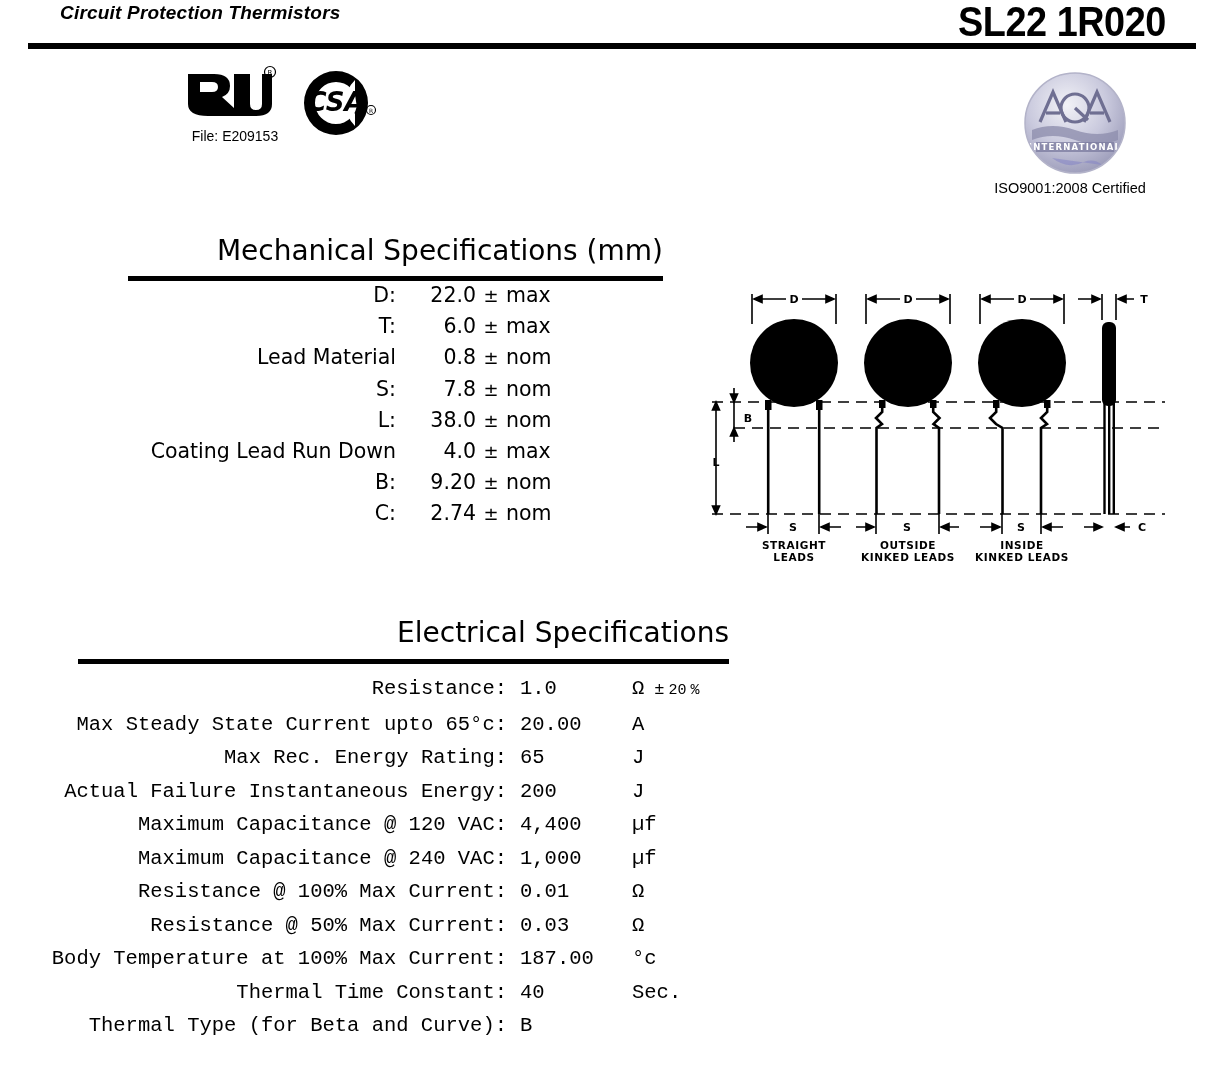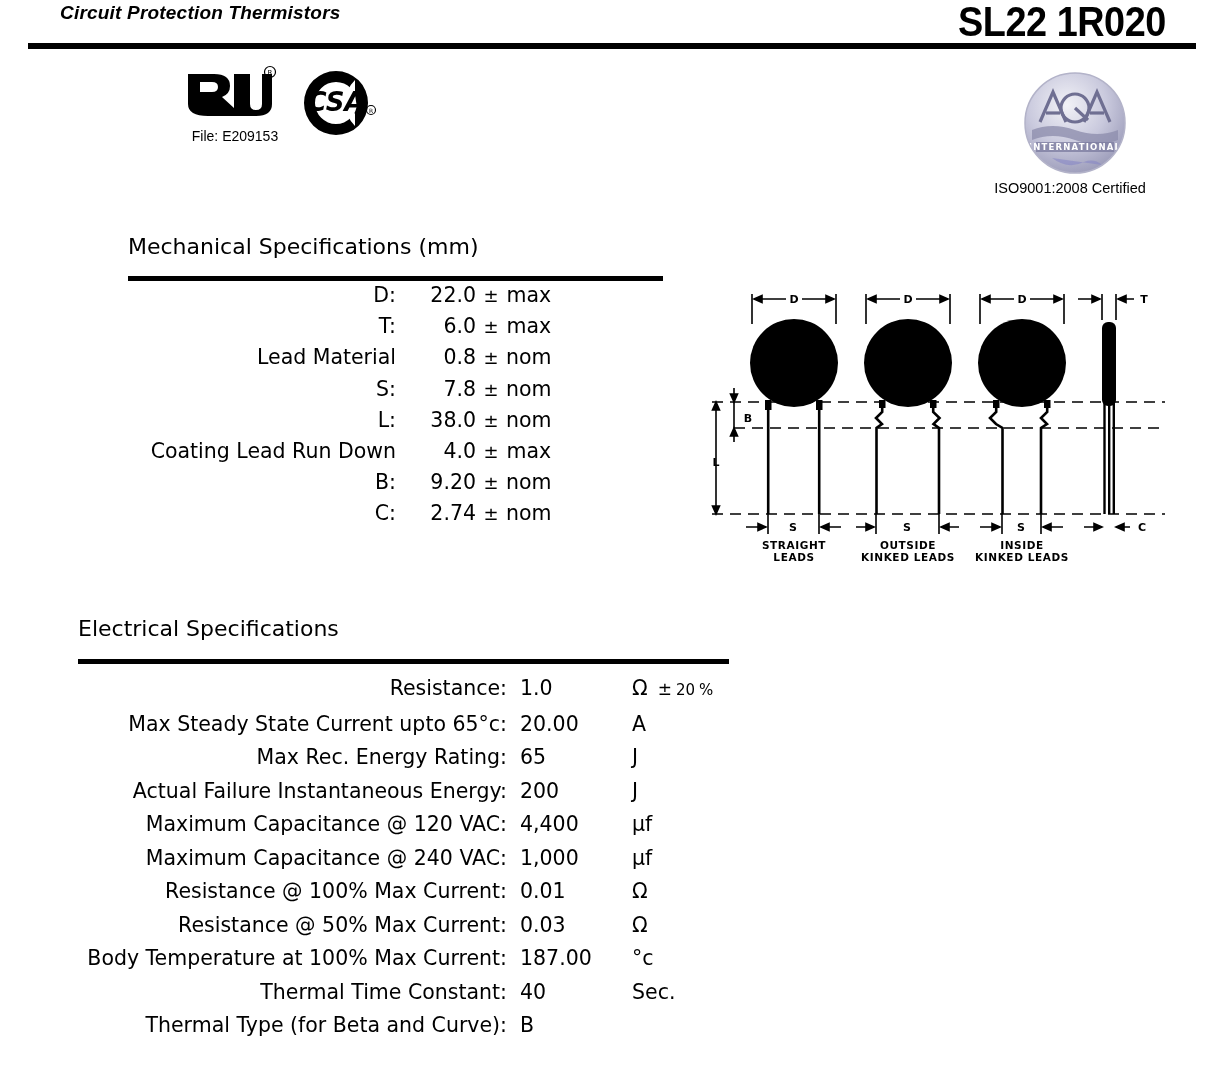--- a/index.html
+++ b/index.html
@@ -75,24 +75,24 @@
     text-align: center;
     font-family: "Liberation Sans", sans-serif;
     font-size: 14.5px;
     white-space: nowrap;
   }
 
   
   .section-heading {
     position: absolute;
     font-family: "DejaVu Sans", sans-serif;
-    font-size: 22px;
+    font-size: 28px;
     font-weight: normal;
     white-space: nowrap;
-    text-align: left;
+    text-align: right;
   }
   .section-rule {
     position: absolute;
     background: #000;
     height: 5px;
   }
   #mech-heading { left: 128px; top: 234px; width: 535px; }
   #mech-rule { left: 128px; top: 276px; width: 535px; }
   #elec-heading { left: 78px; top: 616px; width: 651px; }
   #elec-rule { left: 78px; top: 659px; width: 651px; }
@@ -108,26 +108,26 @@
     vertical-align: baseline;
     white-space: nowrap;
   }
 
   
   #mech-table { left: 0px; top: 280px; }
   #mech-table td { font-size: 20.5px; line-height: 30.2px; }
   #mech-table .m-label { width: 410px; text-align: right; padding-right: 14px; }
   #mech-table .m-value { width: 66px; text-align: right; }
   #mech-table .m-pm    { width: 30px; text-align: center; font-size: 18px; }
-  #mech-table .m-tol   { text-align: center; }
+  #mech-table .m-tol   { text-align: left; }
   #mech-table tr.sub td { line-height: 30.2px; }
 
   
   #elec-table { left: 0px; top: 672px; }
-  #elec-table td { font-size: 20.5px; line-height: 33.5px; }
+  #elec-table td { font-size: 20.5px; line-height: 33.5px; font-family: Liberation Mono, monospace; }
   #elec-table .e-label { width: 520px; text-align: right; padding-right: 13px; }
   #elec-table .e-value { width: 112px; text-align: left; }
   #elec-table .e-unit  { text-align: left; margin-top: 36px; }
   .tol-pm { font-size: 17px; padding: 0 4px 0 10px; }
   .tol-num { font-size: 15px; }
   .tol-pct { font-size: 15px; padding-left: 4px; }
 
   
   #drawing {
     position: absolute;

